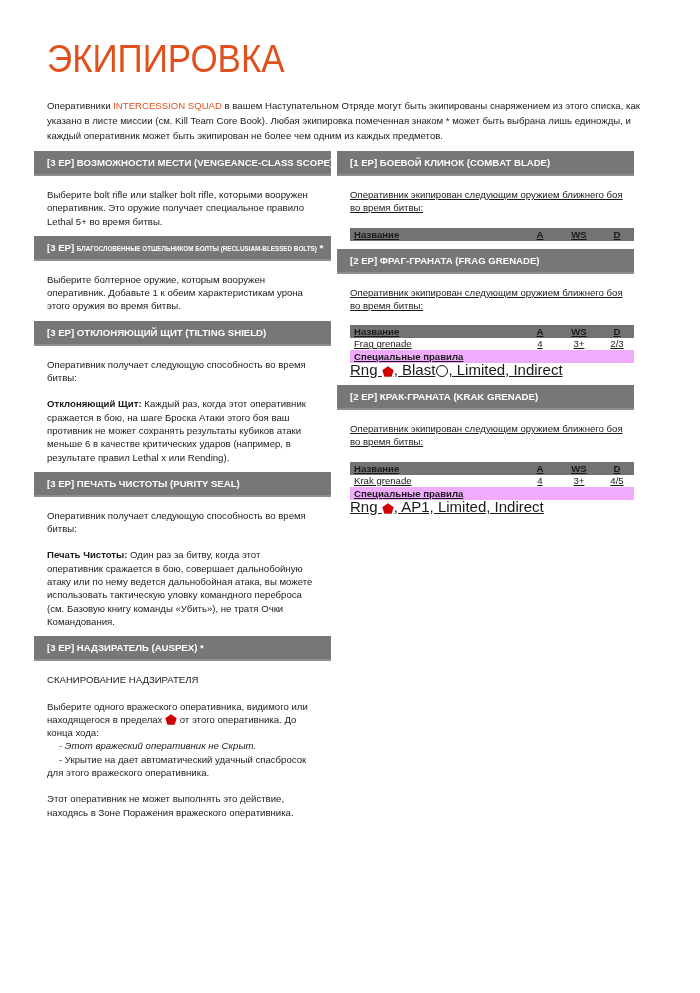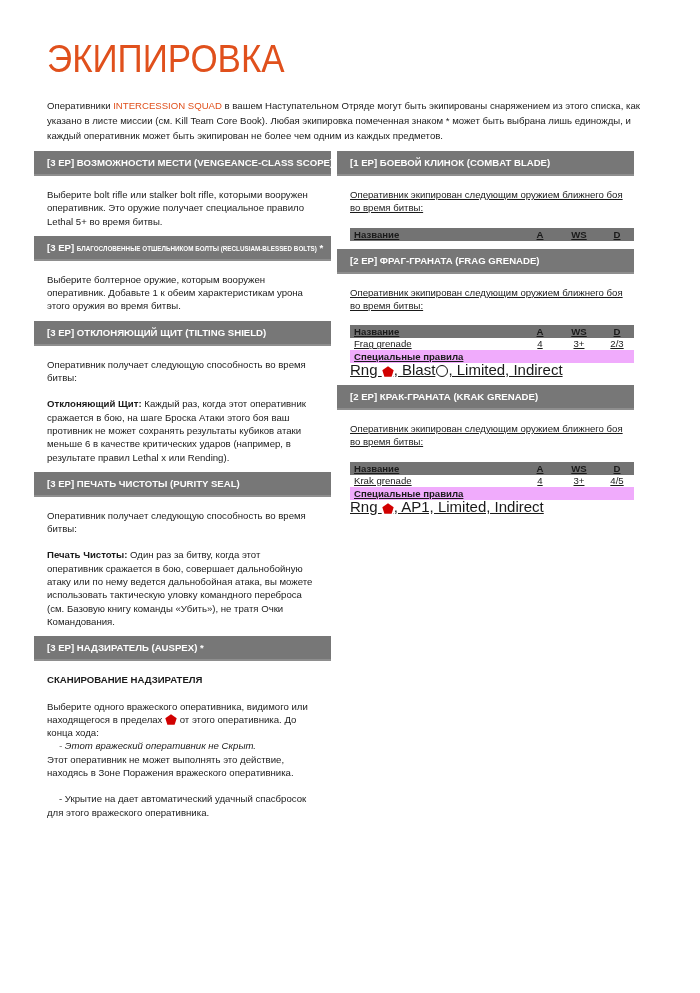--- a/index.html
+++ b/index.html
@@ -13,21 +13,21 @@
   .col { position: absolute; top: 151px; width: 297px; }
   .col.left { left: 34px; }
   .col.right { left: 337px; }
   .hdr { background: #777777; color: #ffffff; font-size: 9.6px; font-weight: bold;
          height: 23px; line-height: 23px; padding-left: 13px; white-space: nowrap; overflow: hidden;
          border-bottom: 2px solid #8e8e8e; }
   .hdr .small { font-size: 6.3px; }
   .body { padding: 12px 13px 8px 13px; font-size: 9.6px; line-height: 13.3px; }
   .body p { margin: 0 0 13px 0; }
   .body p:last-child { margin-bottom: 0; }
-  .body .sub { font-weight: bold; margin: 0 0 13px 0; }
+  .body .sub { font-weight: normal; margin: 0 0 13px 0; }
   .body .ind { padding-left: 12px; font-style: italic; }
   .tbl { margin: 4px 0 0 0; width: 100%; border-collapse: collapse; font-size: 9.6px; }
   .tbl th { background: #737373; text-align: left; font-weight: bold; padding: 0 4px; height: 13px; line-height: 13px; }
   .tbl td { padding: 0 4px; height: 12px; line-height: 12px; }
   .tbl .c { text-align: center; }
   .tbl .w-a { width: 28px; } .tbl .w-ws { width: 34px; } .tbl .w-d { width: 26px; }
   .rules-hdr { background: #f0abfc; font-weight: bold; font-size: 9.6px; padding: 0 4px; height: 13px; line-height: 13px; }
   .rules { font-size: 15px; line-height: 14px; padding-left: 0; }
   .pent { display: inline-block; width: 12px; height: 11px; vertical-align: -2px; }
   .circ { display: inline-block; width: 10px; height: 10px; border: 1.3px solid #111; border-radius: 50%; vertical-align: -2px; margin-left: 1px; }
@@ -75,22 +75,22 @@
   </section>
 
   <section>
     <div class="hdr">[3 EP] НАДЗИРАТЕЛЬ (AUSPEX) *</div>
     <div class="body">
       <p class="sub">СКАНИРОВАНИЕ НАДЗИРАТЕЛЯ</p>
       <p style="margin-bottom:0;"><span>Выберите одного вражеского оперативника, видимого или находящегося в пределах </span><svg class="pent" viewBox="0 0 12 11">
             <polygon points="6,0.3 11.7,4.3 9.6,10.7 2.4,10.7 0.3,4.3" fill="#d10000"></polygon>
           </svg><span> от этого оперативника. До конца хода:</span></p>
       <div class="ind">- Этот вражеский оперативник не Скрыт.</div>
+      <p><span class="ind" style="display:inline-block;"></span><span>- Укрытие на дает автоматический удачный спасбросок для этого вражеского оперативника.</span></p>
       <p>Этот оперативник не может выполнять это действие, находясь в Зоне Поражения вражеского оперативника.</p>
-      <p><span class="ind" style="display:inline-block;"></span><span>- Укрытие на дает автоматический удачный спасбросок для этого вражеского оперативника.</span></p>
     </div>
   </section>
 </div>
 
 <div class="col right">
 
   <section>
     <div class="hdr">[1 EP] БОЕВОЙ КЛИНОК (COMBAT BLADE)</div>
     <div class="body">
       <p>Оперативник экипирован следующим оружием ближнего боя во время битвы:</p>

